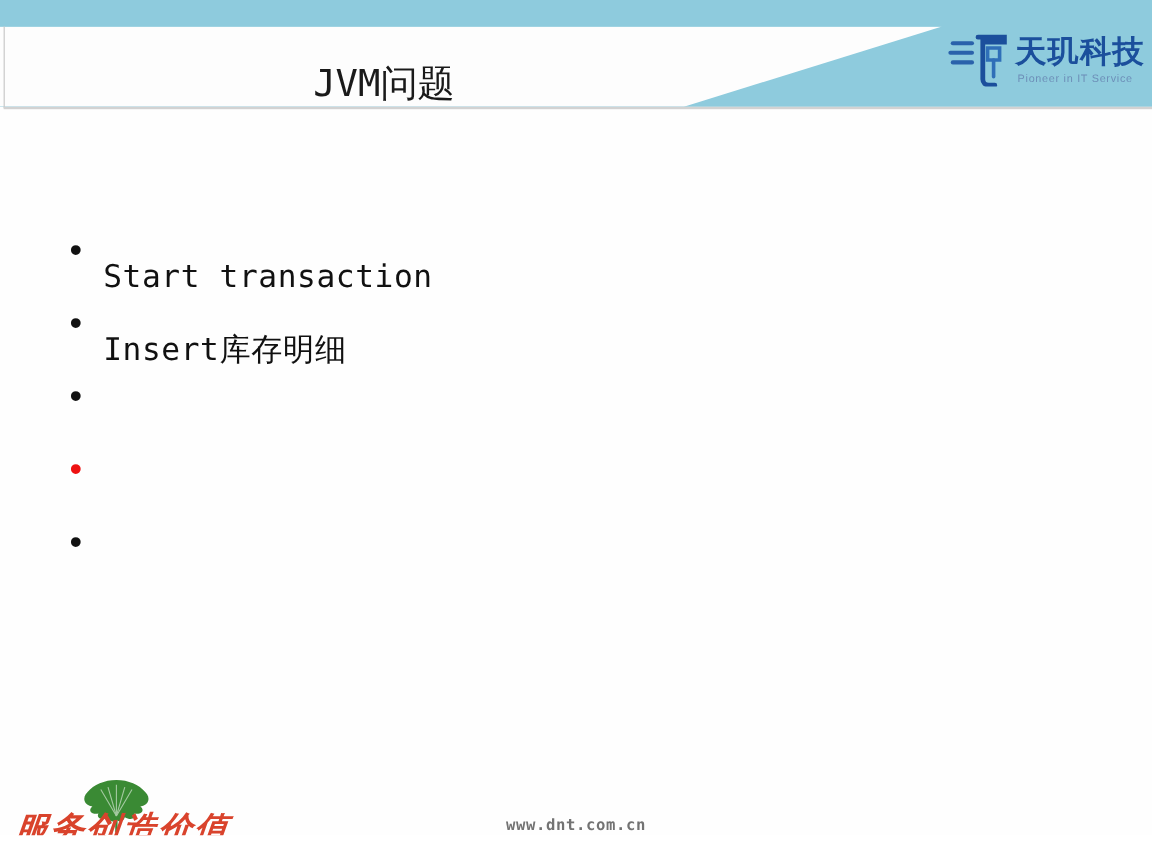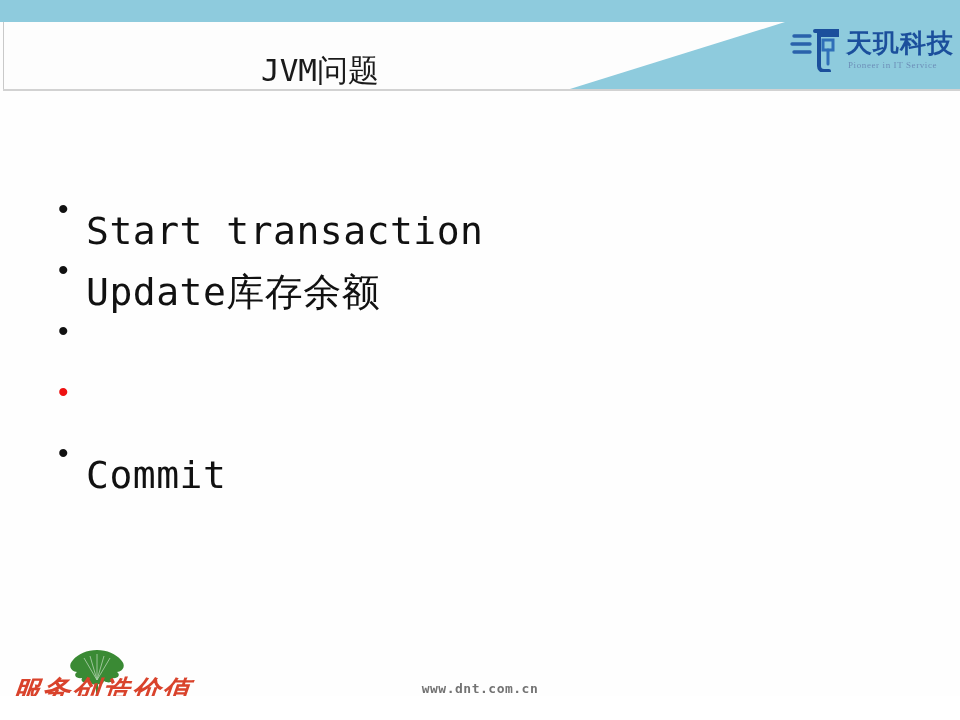--- a/index.html
+++ b/index.html
@@ -85,21 +85,21 @@
     font-family: "DejaVu Sans", sans-serif;
     font-size: 26px;
     font-weight: bold;
     color: #1b4f9c;
     letter-spacing: 1px;
     white-space: nowrap;
   }
   #corp-logo .logo-tag {
     position: absolute;
     left: 58px; top: 36px;
-    font-family: Liberation Serif, serif;
+    font-family: Liberation Sans, sans-serif;
     font-size: 9px;
     color: #6d8fb8;
     letter-spacing: 0.6px;
     white-space: nowrap;
   }
 
   
   #bullet-list {
     position: absolute;
     left: 52px;
@@ -117,21 +117,21 @@
     flex: 0 0 34px;
     font-size: 30px;
     line-height: 1;
     color: #111111;
     text-align: left;
     padding-left: 6px;
     box-sizing: border-box;
   }
   .bullet-text {
     font-family: "DejaVu Sans Mono", "Liberation Mono", monospace;
-    font-size: 38px;
+    font-size: 26px;
     line-height: 40px;
     color: #111111;
     white-space: nowrap;
     letter-spacing: 0.5px;
     margin-top: 44px;
   }
   .bullet-row.accent .bullet-dot,
   .bullet-row.accent .bullet-text { color: #ee1111; }
 
   
@@ -204,34 +204,33 @@
 
   <div id="bullet-list">
 
     <div class="bullet-row">
       <span class="bullet-dot">•</span>
       <span class="bullet-text">Start transaction</span>
     </div>
 
     <div class="bullet-row">
       <span class="bullet-dot">•</span>
-      <span class="bullet-text">Update库存余额</span>
+      <span class="bullet-text">Insert库存明细</span>
     </div>
 
     <div class="bullet-row">
       <span class="bullet-dot">•</span>
     </div>
 
     <div class="bullet-row accent">
       <span class="bullet-dot">•</span>
     </div>
 
     <div class="bullet-row">
       <span class="bullet-dot">•</span>
-      <span class="bullet-text">Commit</span>
     </div>
 
   </div>
 
   <div id="footer">
 
     <div id="slogan-logo">
       <span class="tree">
         <svg width="74" height="50" viewBox="0 0 74 50" xmlns="http://www.w3.org/2000/svg">
           <path d="M37 6

